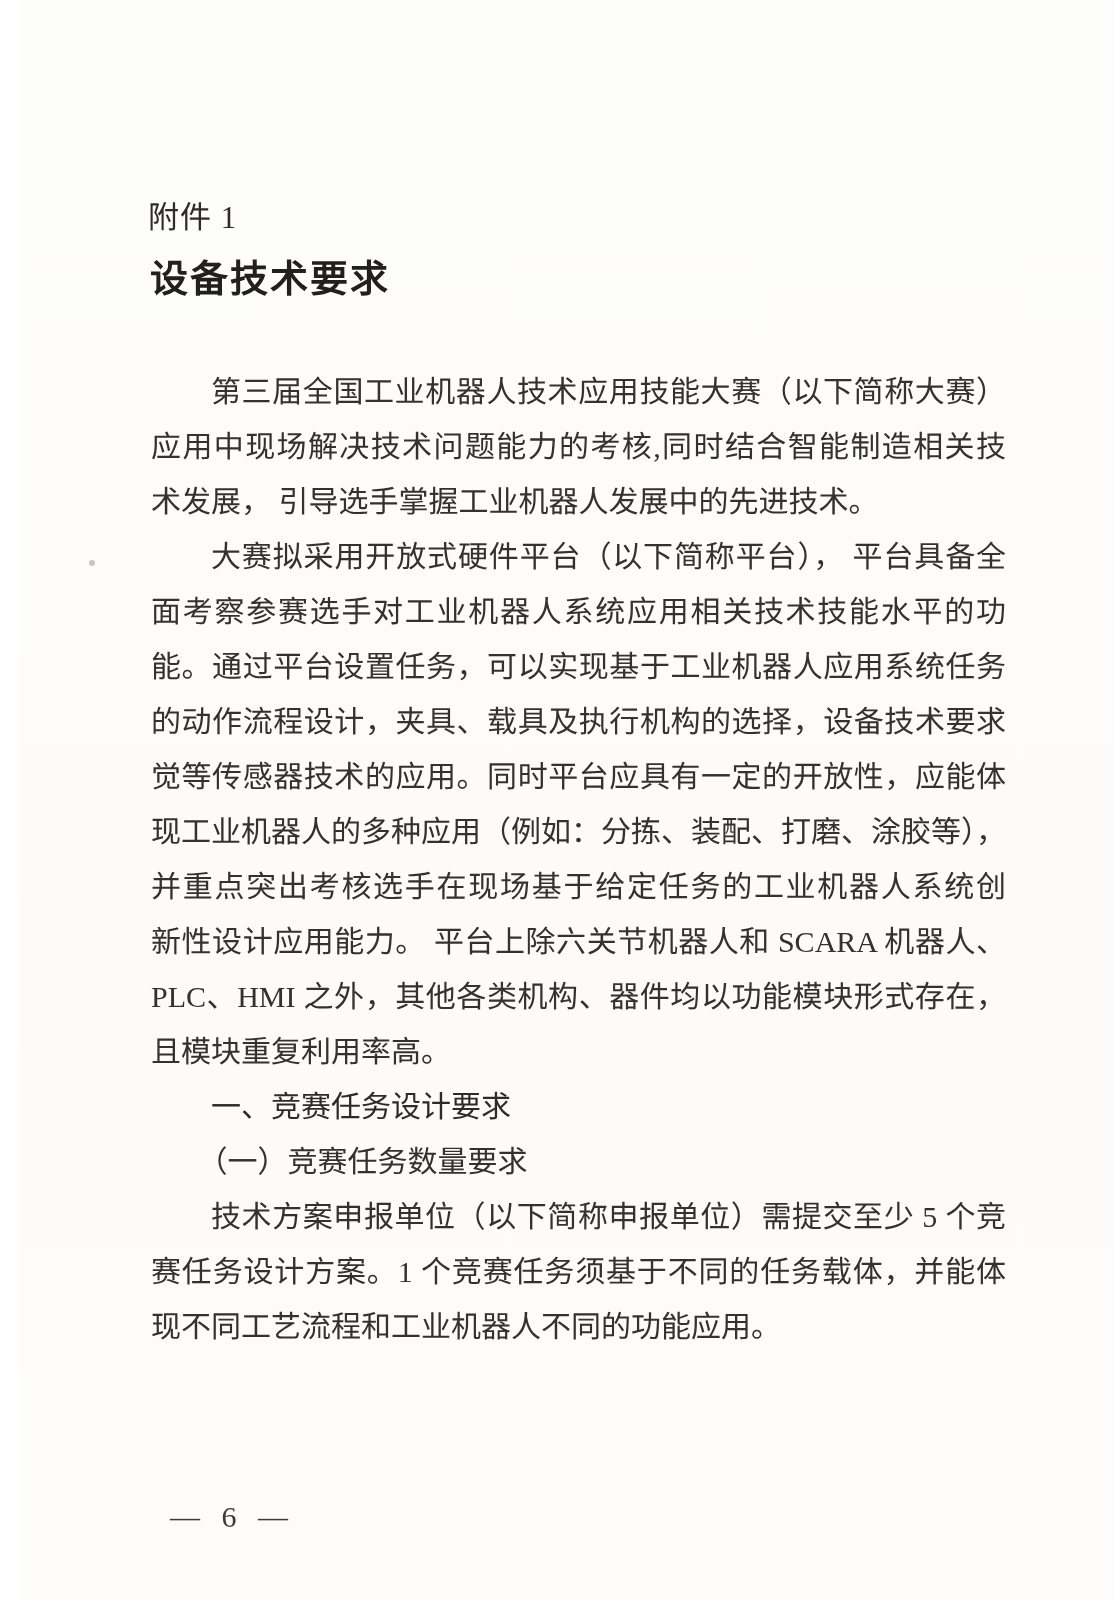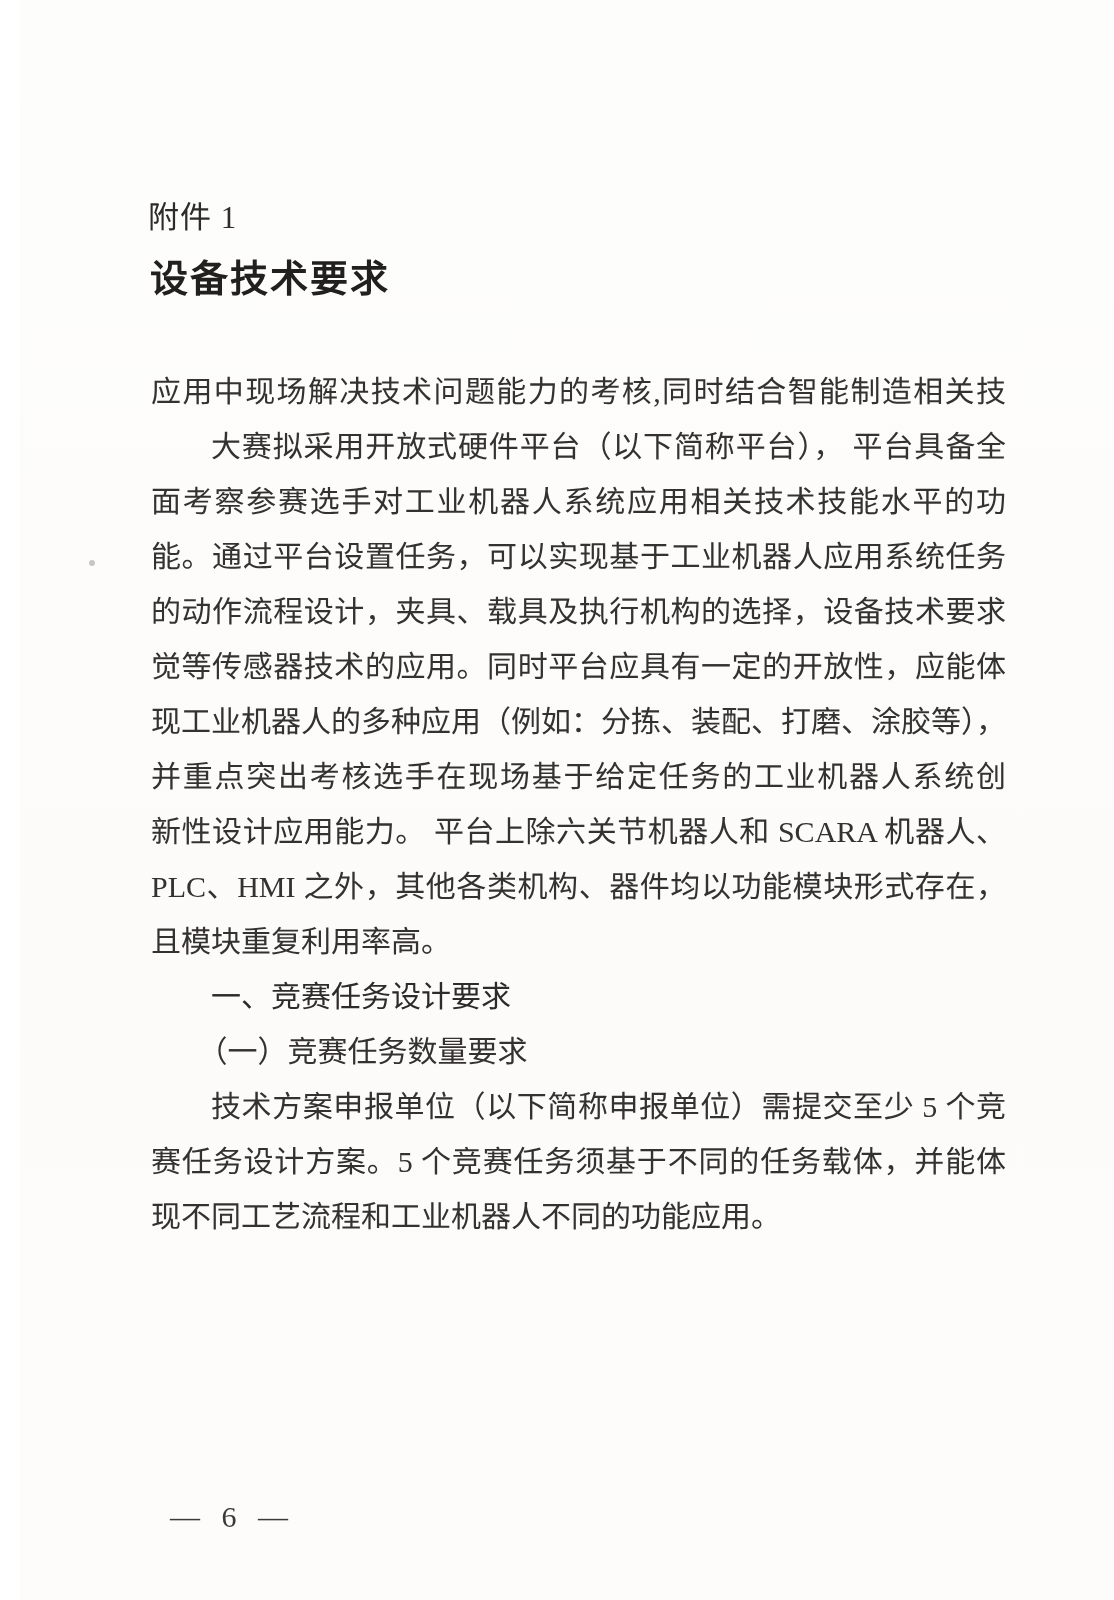--- a/index.html
+++ b/index.html
@@ -87,34 +87,36 @@
 </style>
 </head>
 <body>
 
 <div class="sheet">
   <div class="attachment-label">附件 1</div>
 
   <div class="doc-title">设备技术要求</div>
 
   <div class="doc-body" id="doc-body">
+      <div class="line first">第三届全国工业机器人技术应用技能大赛（以下简称大赛）</div>
       <div class="line">应用中现场解决技术问题能力的考核,同时结合智能制造相关技</div>
+      <div class="line end">术发展， 引导选手掌握工业机器人发展中的先进技术。</div>
       <div class="line first">大赛拟采用开放式硬件平台（以下简称平台）， 平台具备全</div>
       <div class="line">面考察参赛选手对工业机器人系统应用相关技术技能水平的功</div>
       <div class="line">能。通过平台设置任务，可以实现基于工业机器人应用系统任务</div>
       <div class="line">的动作流程设计，夹具、载具及执行机构的选择，设备技术要求</div>
       <div class="line">觉等传感器技术的应用。同时平台应具有一定的开放性，应能体</div>
       <div class="line">现工业机器人的多种应用（例如：分拣、装配、打磨、涂胶等），</div>
       <div class="line">并重点突出考核选手在现场基于给定任务的工业机器人系统创</div>
       <div class="line">新性设计应用能力。 平台上除六关节机器人和 SCARA 机器人、</div>
       <div class="line">PLC、HMI 之外，其他各类机构、器件均以功能模块形式存在，</div>
       <div class="line end">且模块重复利用率高。</div>
       <div class="line first end h1">一、竞赛任务设计要求</div>
       <div class="line first end h2">（一）竞赛任务数量要求</div>
       <div class="line first">技术方案申报单位（以下简称申报单位）需提交至少 5 个竞</div>
-      <div class="line">赛任务设计方案。5 个竞赛任务须基于不同的任务载体，并能体</div>
+      <div class="line">赛任务设计方案。1 个竞赛任务须基于不同的任务载体，并能体</div>
       <div class="line end">现不同工艺流程和工业机器人不同的功能应用。</div>
     </div>
 
   <div class="speck"></div>
 
   <div class="page-number">— 6 —</div>
 </div>
 
 </body></html>

